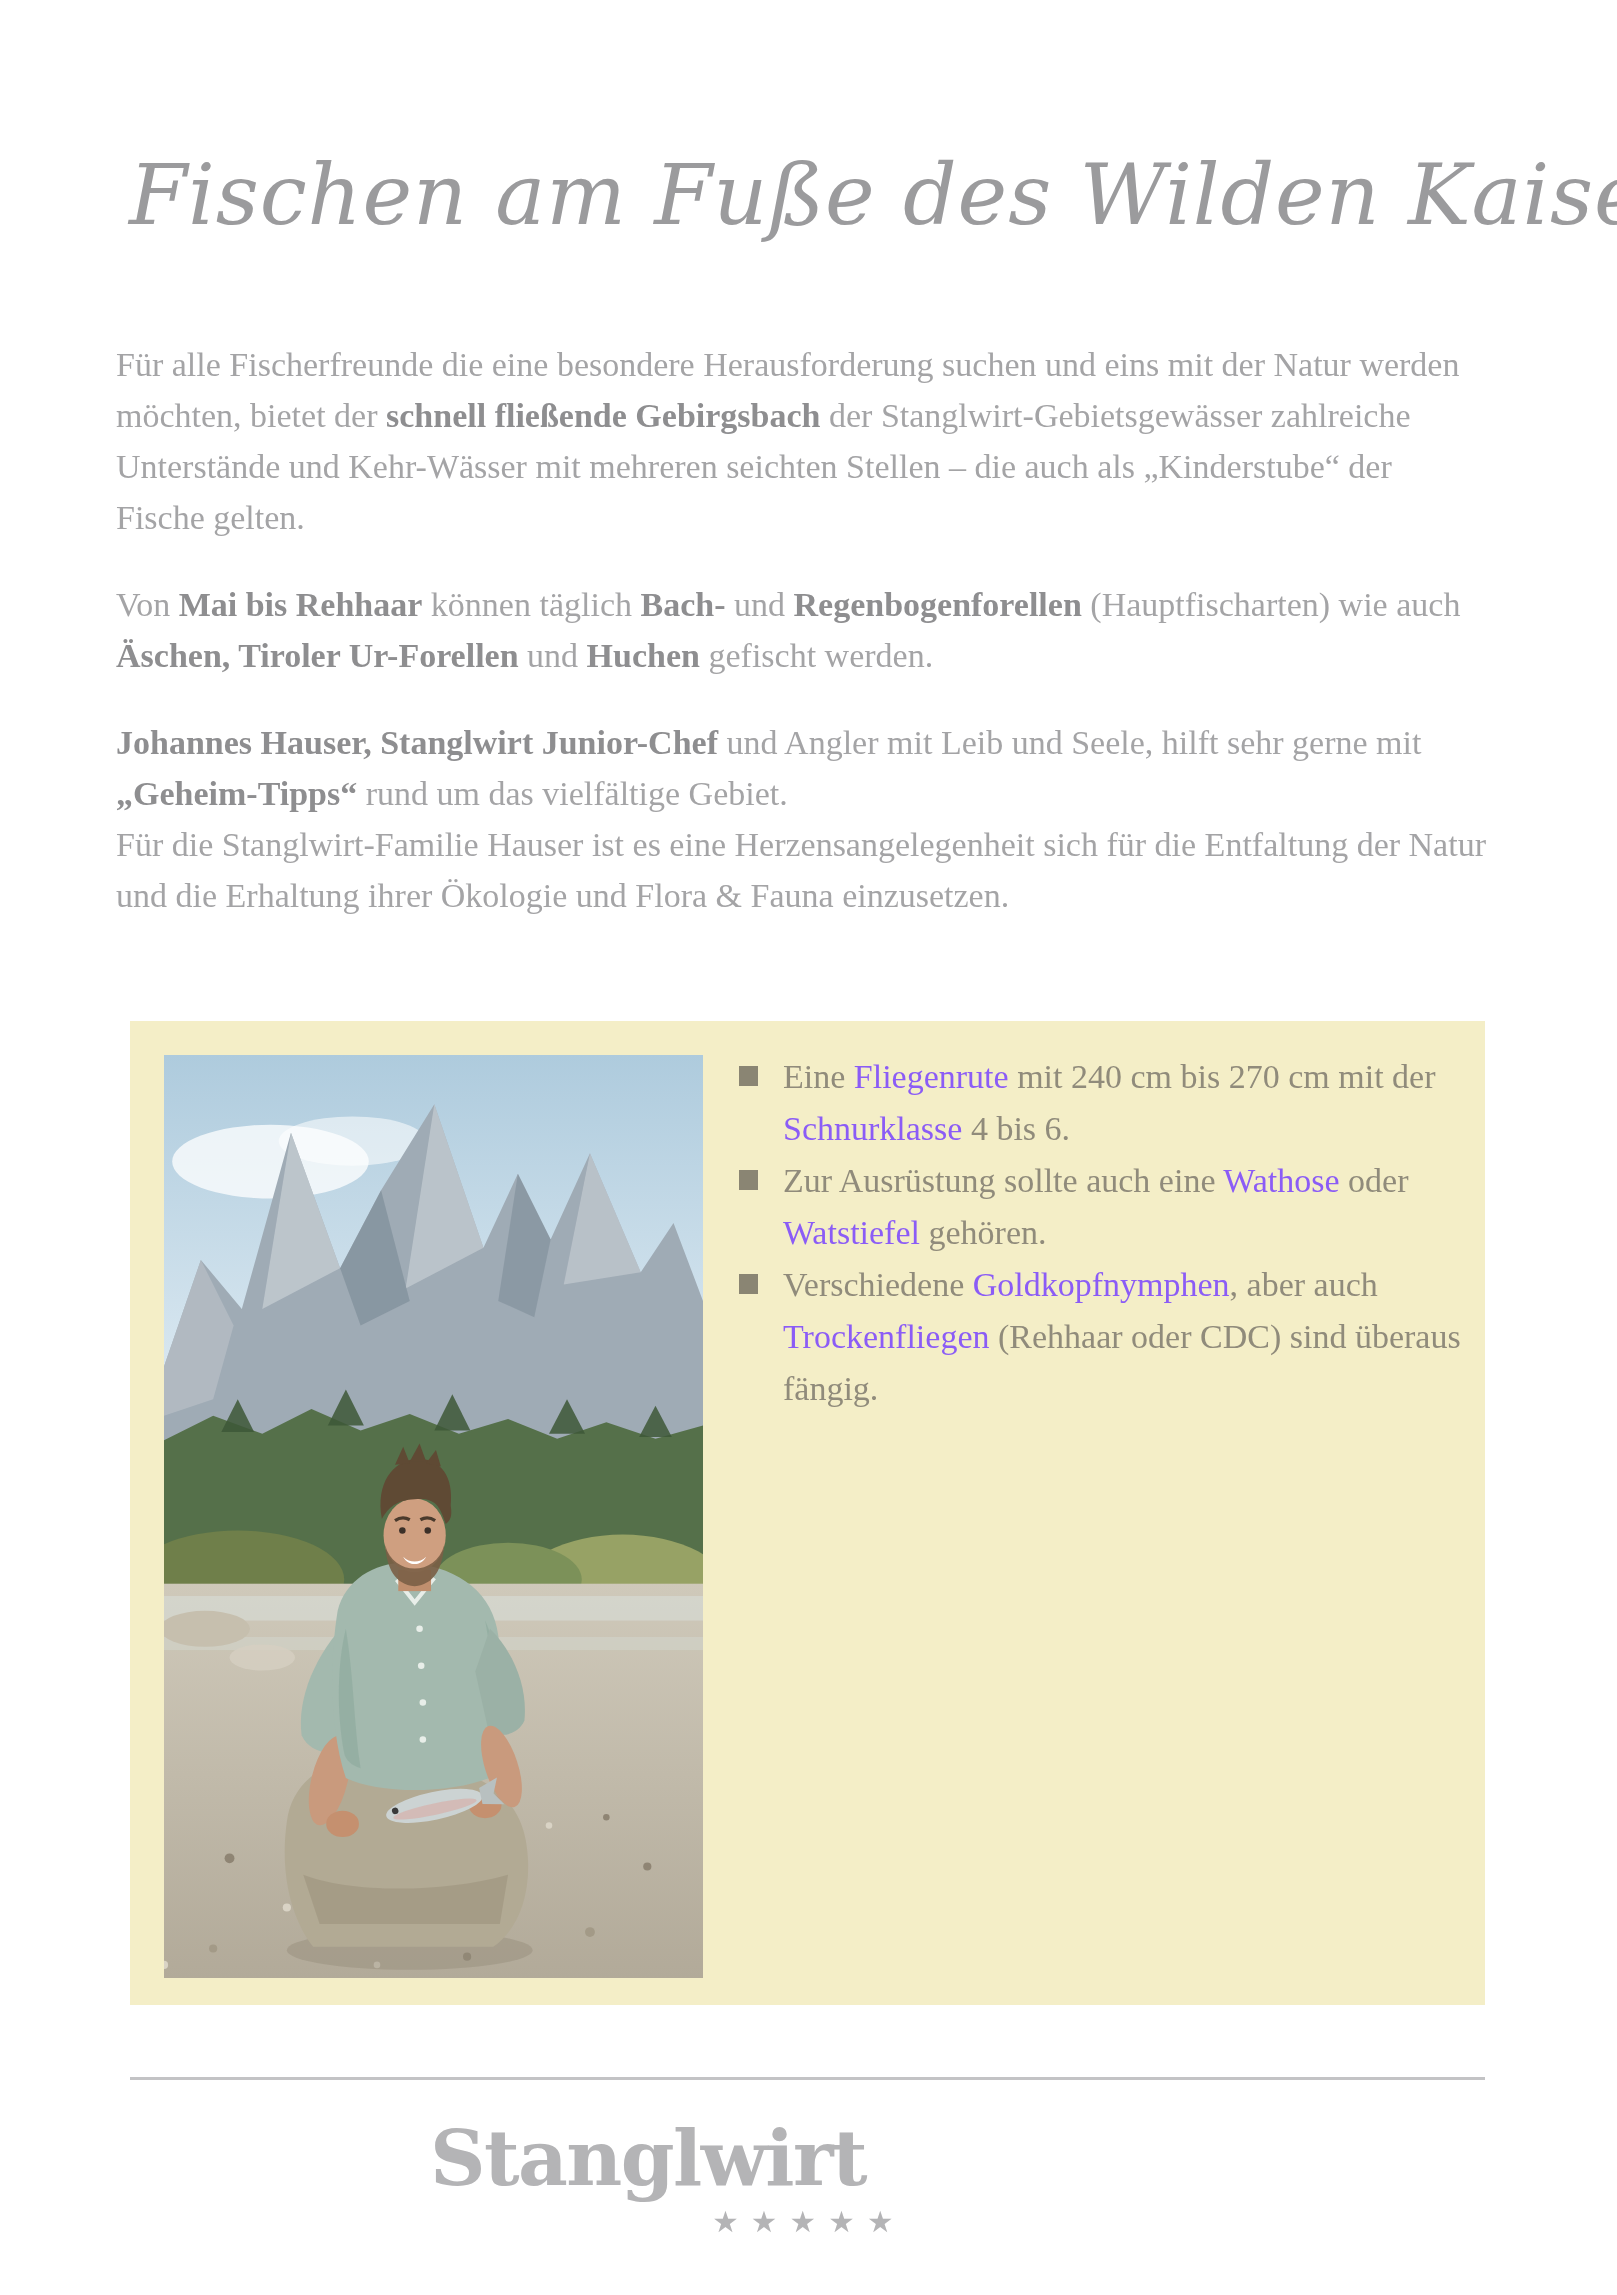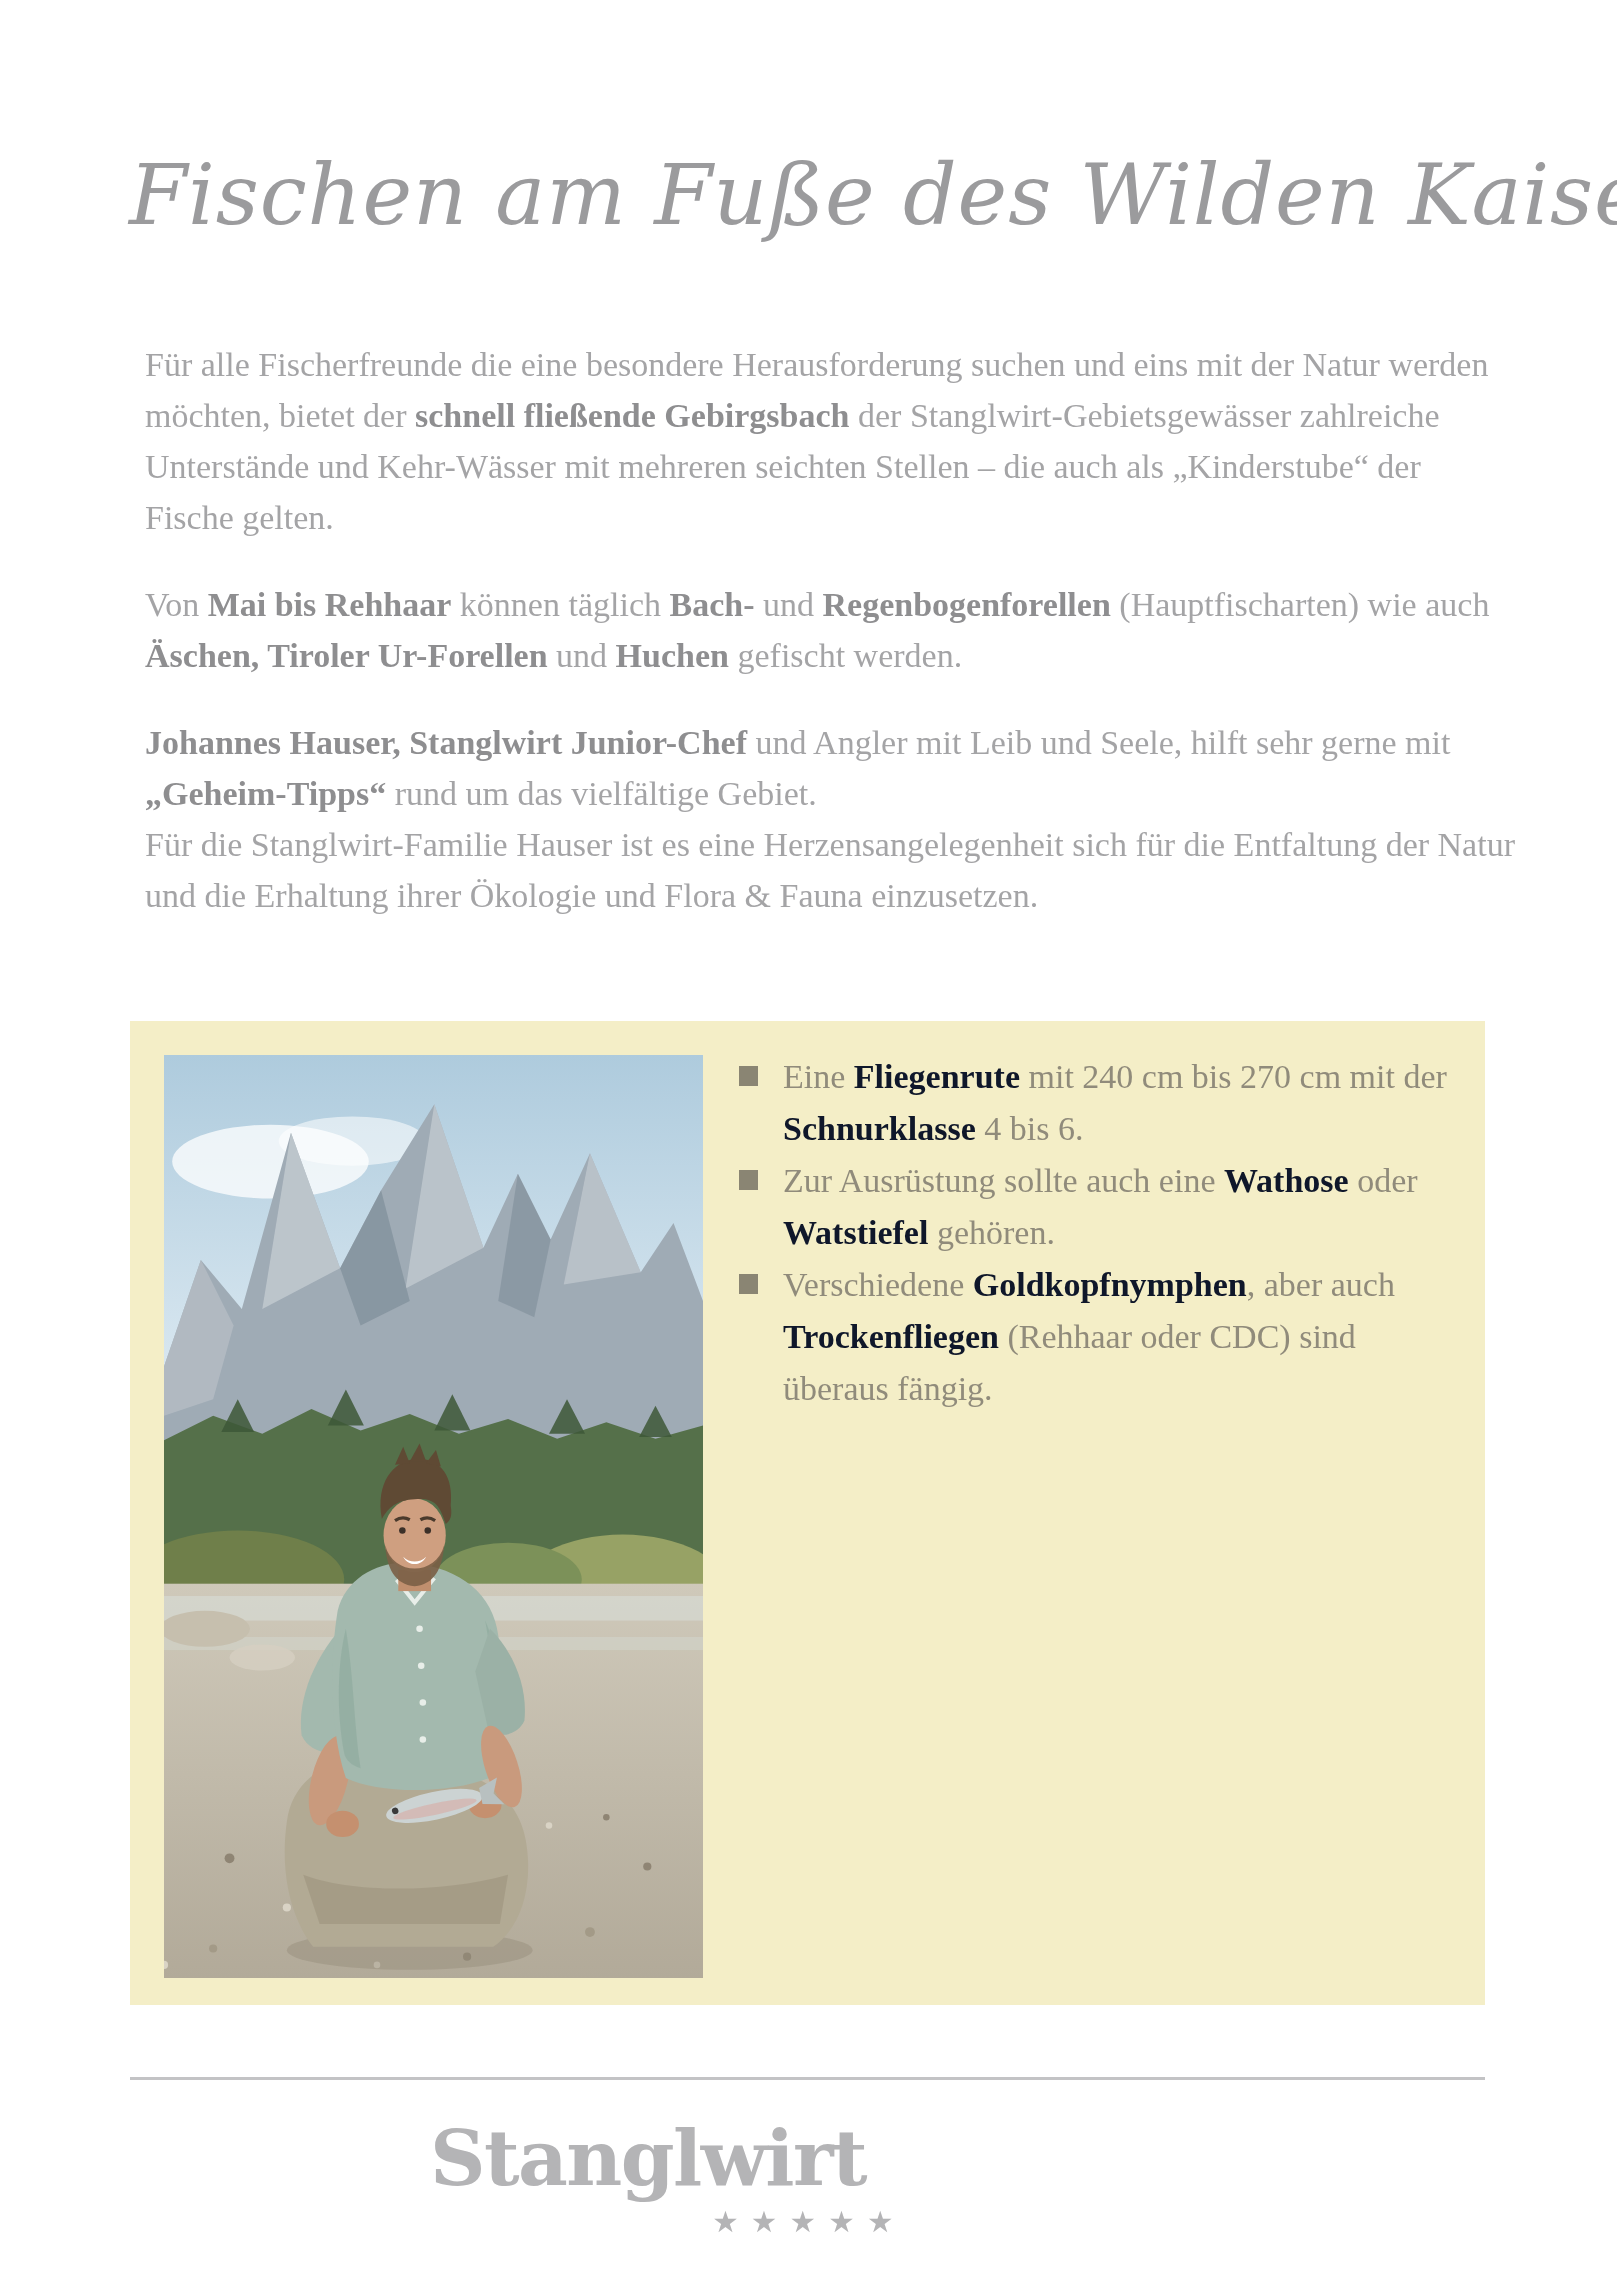--- a/index.html
+++ b/index.html
@@ -18,21 +18,21 @@
     font-style:italic;
     font-size:84px;
     letter-spacing:0.8px;
     color:#9b9b9d;
     white-space:nowrap;
     text-align:center;
   }
   
   .intro{
     position:absolute;
-    left:145px;top:339px;width:1371px;
+    left:116px;top:339px;width:1371px;
     font-size:34px;line-height:51px;
     color:#a4a4a6;
   }
   .intro p{margin:0 0 36px 0;}
   .intro b{font-weight:bold;color:#8e8e90;}
   
   .equipment-box{
     position:absolute;
     left:130px;top:1021px;
     width:1355px;height:984px;
@@ -42,21 +42,21 @@
     position:absolute;left:34px;top:34px;
     width:539px;height:923px;
     overflow:hidden;
   }
   .photo-frame svg{display:block;width:100%;height:100%;}
   .box-content{
     position:absolute;left:607px;top:29.5px;width:731px;
     font-size:34px;line-height:52px;
     color:#908b7b;
   }
-  .box-content b{font-weight:bold;color:#0f172a;}
+  .box-content b{font-weight:normal;color:#8b5cf6;}
   .box-heading{
     font-weight:bold;color:#827d6c;
     margin:0 0 46px 0;
     font-size:34px;line-height:52px;
   }
   ul.equip-list{list-style:none;margin:0;padding:0;}
   ul.equip-list li{
     position:relative;
     padding-left:46px;
     margin:0;

